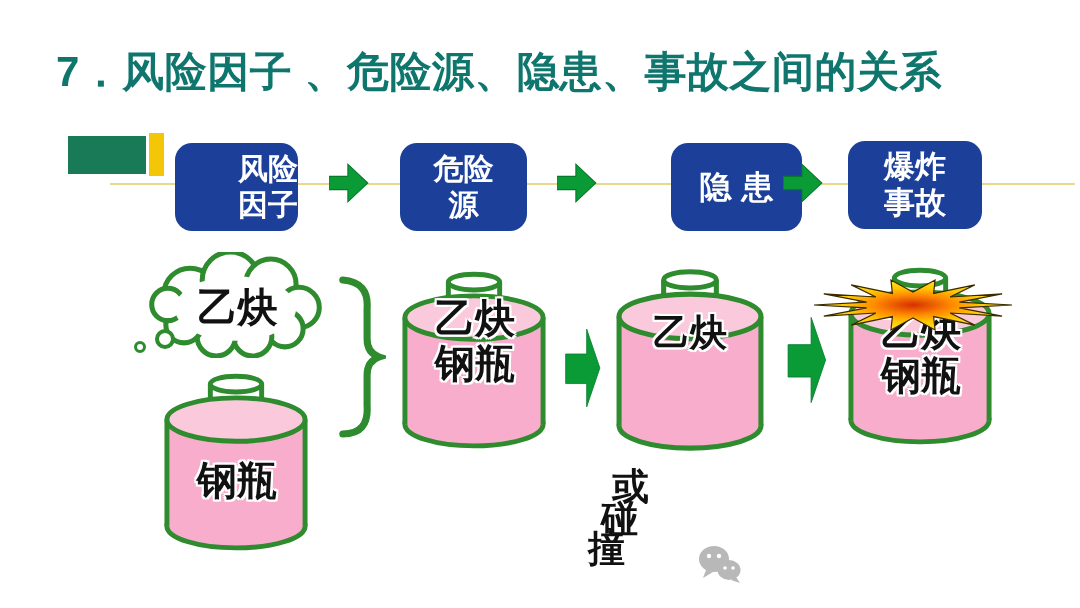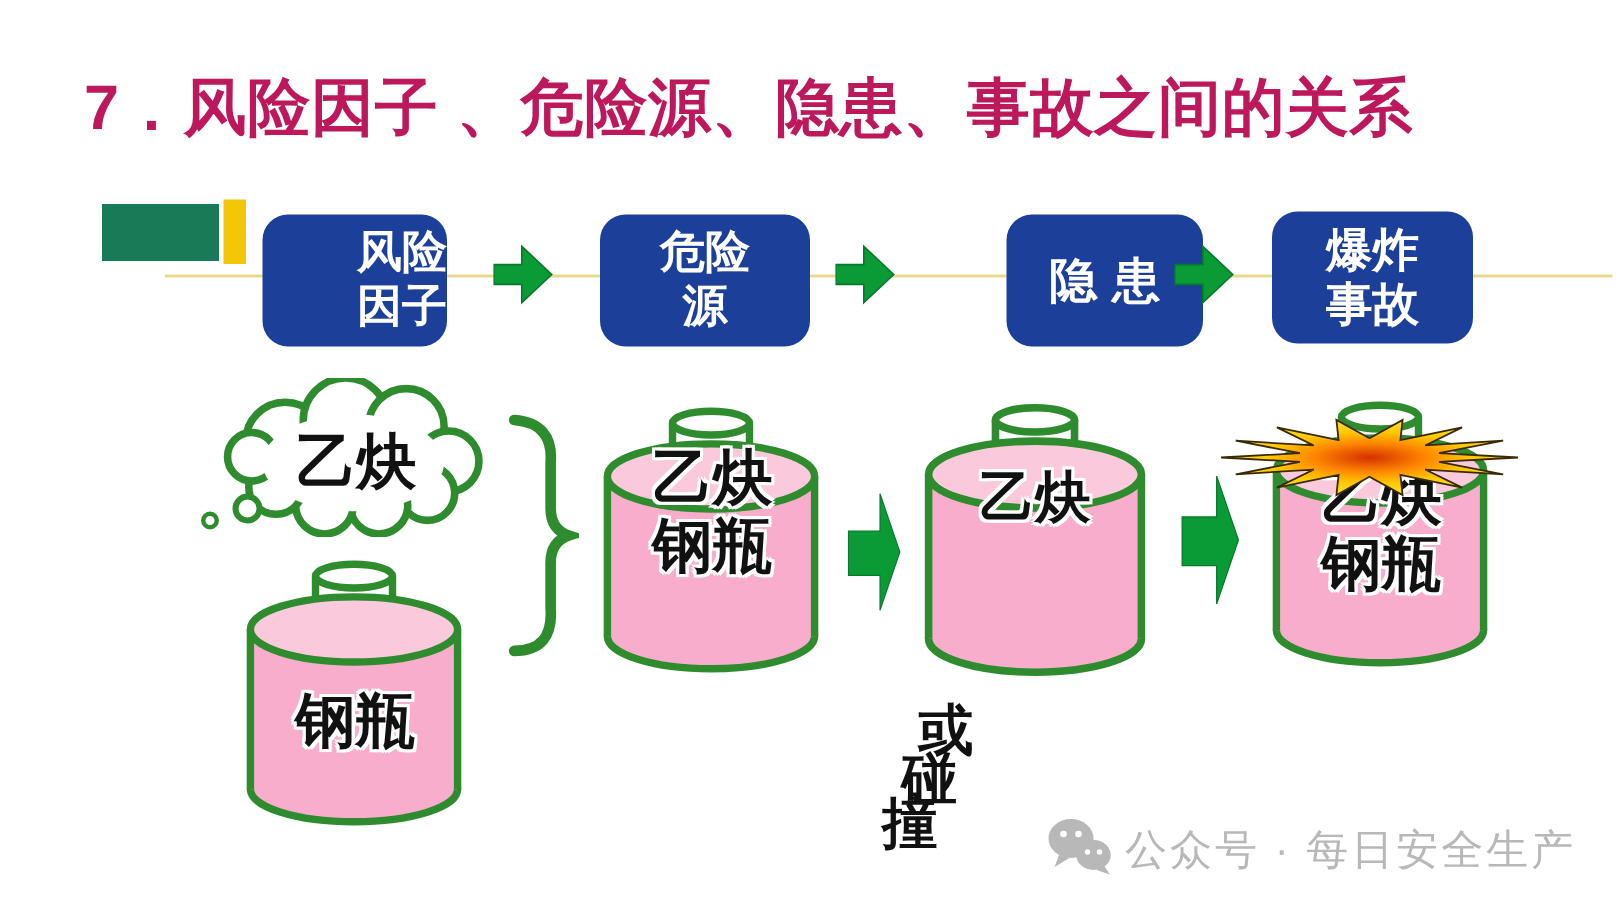--- a/index.html
+++ b/index.html
@@ -1,35 +1,35 @@
 <!DOCTYPE html>
 <html><head>
 <meta charset="utf-8">
 <style>
   html,body{margin:0;padding:0;background:#ffffff;}
   #slide{position:relative;width:1080px;height:608px;background:#ffffff;overflow:hidden;
          font-family:"Liberation Sans","DejaVu Sans",sans-serif;}
   .abs{position:absolute;}
 
   
-  #title{left:56px;top:44px;font-size:42px;font-weight:900;color:#be185d;
+  #title{left:56px;top:44px;font-size:42px;font-weight:900;color:#0f766e;
          white-space:nowrap;letter-spacing:0.5px;}
 
   
   #deco-green{left:68px;top:136px;width:78px;height:38px;background:#187a57;}
   #deco-yellow{left:149px;top:133px;width:15px;height:43px;background:#f3c608;}
   #deco-line{left:110px;top:183px;width:965px;height:2px;background:#e9d98c;}
 
   
   .flow-box{background:#1c3f9a;border-radius:17px;color:#fff;display:flex;
             flex-direction:column;justify-content:center;align-items:center;
             font-family:"Liberation Serif","DejaVu Serif",serif;font-weight:700;
             font-size:30px;line-height:36px;text-align:center;}
   #box1{left:175px;top:143px;width:123px;height:88px;align-items:flex-end;}
-  #box2{left:400px;top:143px;width:140px;height:88px;}
+  #box2{left:400px;top:143px;width:127px;height:88px;}
   #box3{left:627px;top:143px;width:131px;height:88px;font-size:32px;letter-spacing:10px;text-indent:10px;margin-left:44px;}
   #box4{left:848px;top:141px;width:134px;height:88px;font-size:31px;text-align:right;}
 
   .small-arrow{width:40px;height:42px;}
   #arrow1{left:329px;top:162px;}
   #arrow2{left:557px;top:162px;}
   #arrow3{left:783px;top:162px;}
 
   
   .cyl-label{font-family:"Liberation Serif","DejaVu Serif",serif;font-weight:900;color:#111;
@@ -226,15 +226,14 @@
       <ellipse cx="16" cy="15" rx="15" ry="13" fill="#b8b8b8"></ellipse>
       <path d="M8,26 L5,34 L15,28 Z" fill="#b8b8b8"></path>
       <circle cx="11" cy="12" r="2.2" fill="#ffffff"></circle>
         <circle cx="21" cy="12" r="2.2" fill="#ffffff"></circle>
       <ellipse cx="31" cy="26" rx="11.5" ry="10" fill="#b8b8b8"></ellipse>
       <path d="M38,33 L42,39 L33,36 Z" fill="#b8b8b8"></path>
       <circle cx="27" cy="24" r="1.8" fill="#ffffff"></circle>
         <circle cx="35" cy="24" r="1.8" fill="#ffffff"></circle>
     </svg>
   </span>
-  <div id="wm-text" class="abs">公众号 · 每日安全生产</div>
 
 </div>
 
 </body></html>

